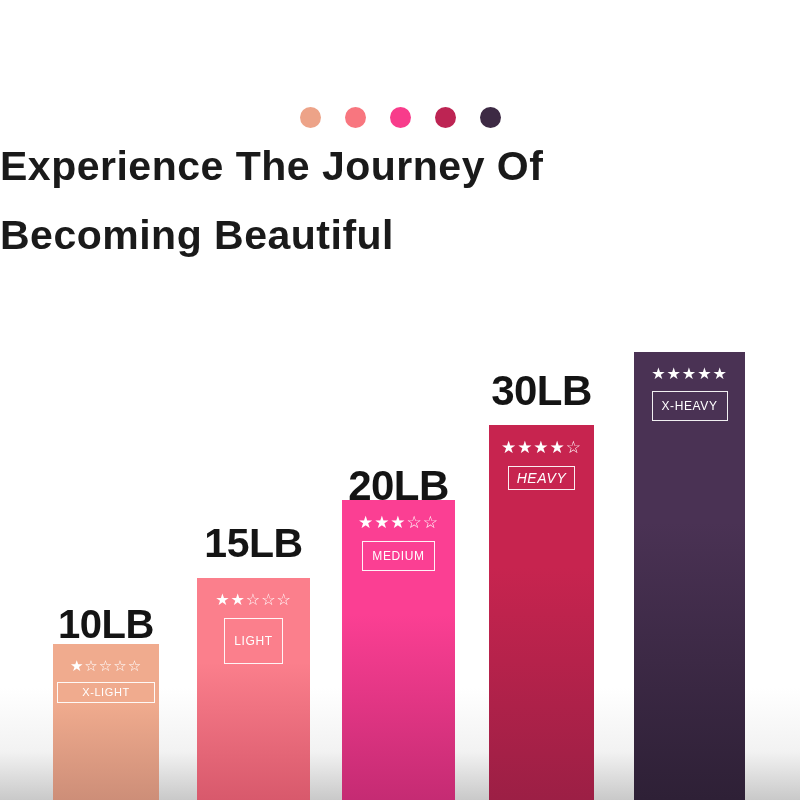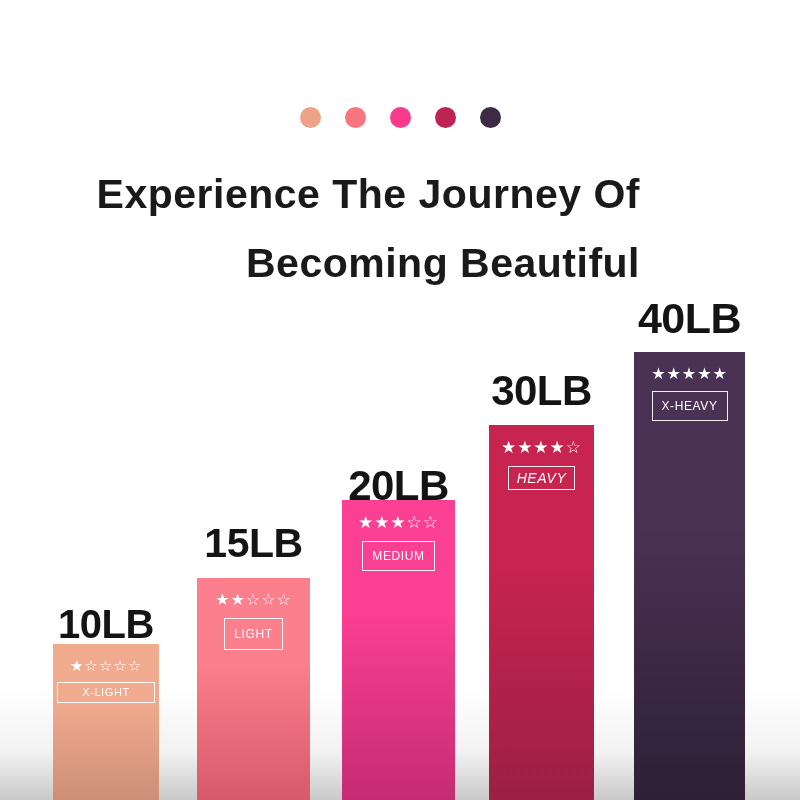--- a/index.html
+++ b/index.html
@@ -35,24 +35,24 @@
   }
   .dot {
     width: 21px;
     height: 21px;
     border-radius: 50%;
   }
 
   
   .heading {
     position: absolute;
-    top: 160px;
+    top: 132px;
     left: 0;
     width: 640px;
-    text-align: right;
+    text-align: left;
     color: #1a1a1a;
     font-weight: bold;
     font-size: 41px;
     line-height: 69px;
     letter-spacing: 0.5px;
     font-family: "Liberation Sans", sans-serif;
   }
   .heading .line {
     display: block;
     white-space: nowrap;
@@ -140,21 +140,21 @@
             <div class="stars" style="font-size: 15px;">★☆☆☆☆</div>
             <div class="badge" style="font-size: 11px; padding: 4px 24px;">X-LIGHT</div>
           </div>
         </div>
       </div>
       <div class="bar-group" style="left: 197px; width: 113px; height: 222px;">
         <div class="lb-label" style="top: -58px; font-size: 41px;">15LB</div>
         <div class="bar" style="height: 222px; background: linear-gradient(rgb(251, 127, 140) 0%, rgb(251, 127, 140) 38%, rgb(216, 89, 108) 100%);">
           <div class="bar-content" style="top: 14px; gap: 10px;">
             <div class="stars" style="font-size: 16px;">★★☆☆☆</div>
-            <div class="badge" style="font-size: 12px; padding: 9px 9px;">LIGHT</div>
+            <div class="badge" style="font-size: 12px; padding: 16px 9px;">LIGHT</div>
           </div>
         </div>
       </div>
       <div class="bar-group" style="left: 342px; width: 113px; height: 279px; text-decoration: underline;">
         <div class="lb-label" style="top: -59px; font-size: 42px;">20LB</div>
         <div class="bar" style="height: 300px; background: linear-gradient(rgb(251, 63, 147) 0%, rgb(251, 63, 147) 38%, rgb(197, 43, 115) 100%);">
           <div class="bar-content" style="top: 14px; gap: 10px;">
             <div class="stars" style="font-size: 17px;">★★★☆☆</div>
             <div class="badge" style="font-size: 12px; padding: 8px 9px;">MEDIUM</div>
           </div>
@@ -163,21 +163,20 @@
       <div class="bar-group" style="left: 489px; width: 105px; height: 375px;">
         <div class="lb-label" style="top: -58px; font-size: 42px;">30LB</div>
         <div class="bar" style="height: 375px; background: linear-gradient(rgb(199, 36, 79) 0%, rgb(199, 36, 79) 38%, rgb(156, 31, 69) 100%);">
           <div class="bar-content" style="top: 14px; gap: 10px;">
             <div class="stars" style="font-size: 17px;">★★★★☆</div>
             <div class="badge" style="font-size: 14px; padding: 4px 8px; font-style: italic;">HEAVY</div>
           </div>
         </div>
       </div>
       <div class="bar-group" style="left: 634px; width: 111px; height: 448px;">
-        <div class="lb-label" style="top: -58px; font-size: 43px;">40LB</div>
         <div class="bar" style="height: 448px; background: linear-gradient(rgb(74, 50, 84) 0%, rgb(74, 50, 84) 38%, rgb(46, 32, 54) 100%);">
           <div class="bar-content" style="top: 14px; gap: 9px;">
             <div class="stars" style="font-size: 16px;">★★★★★</div>
             <div class="badge" style="font-size: 12px; padding: 8px 9px;">X-HEAVY</div>
           </div>
         </div>
       </div>
     </div>
 
 </div>

